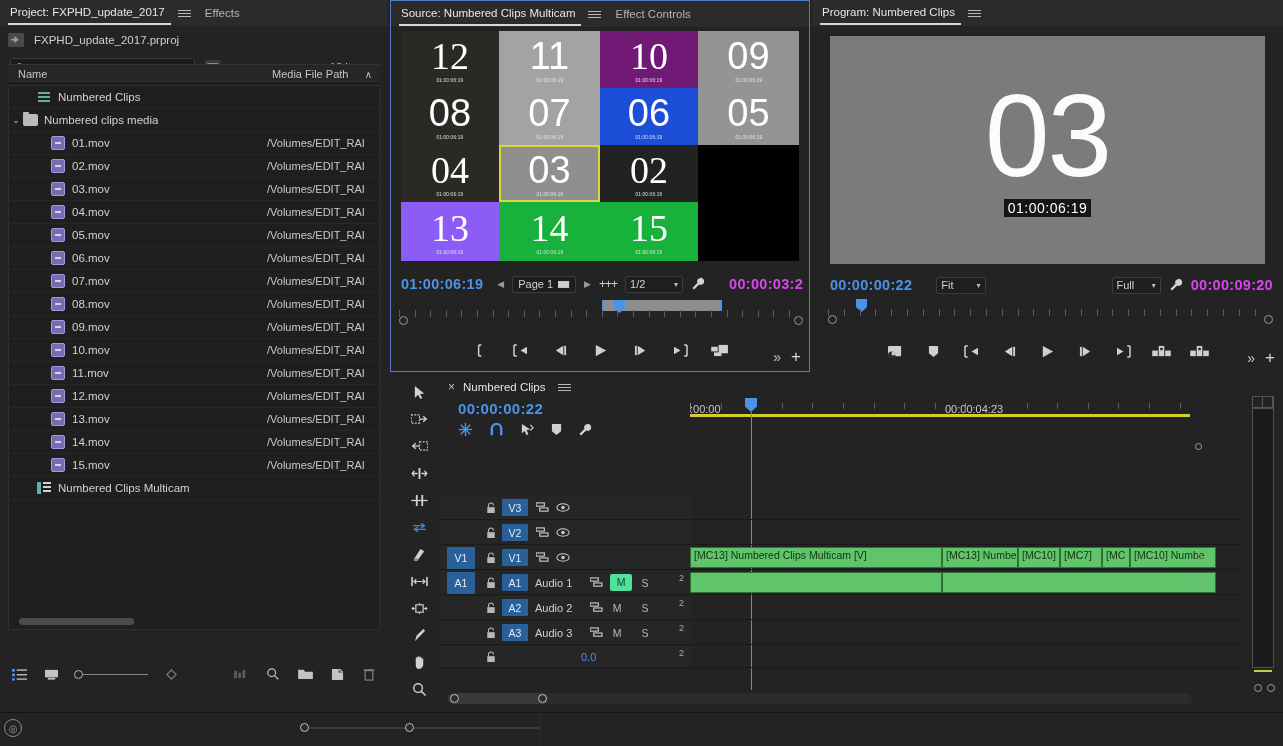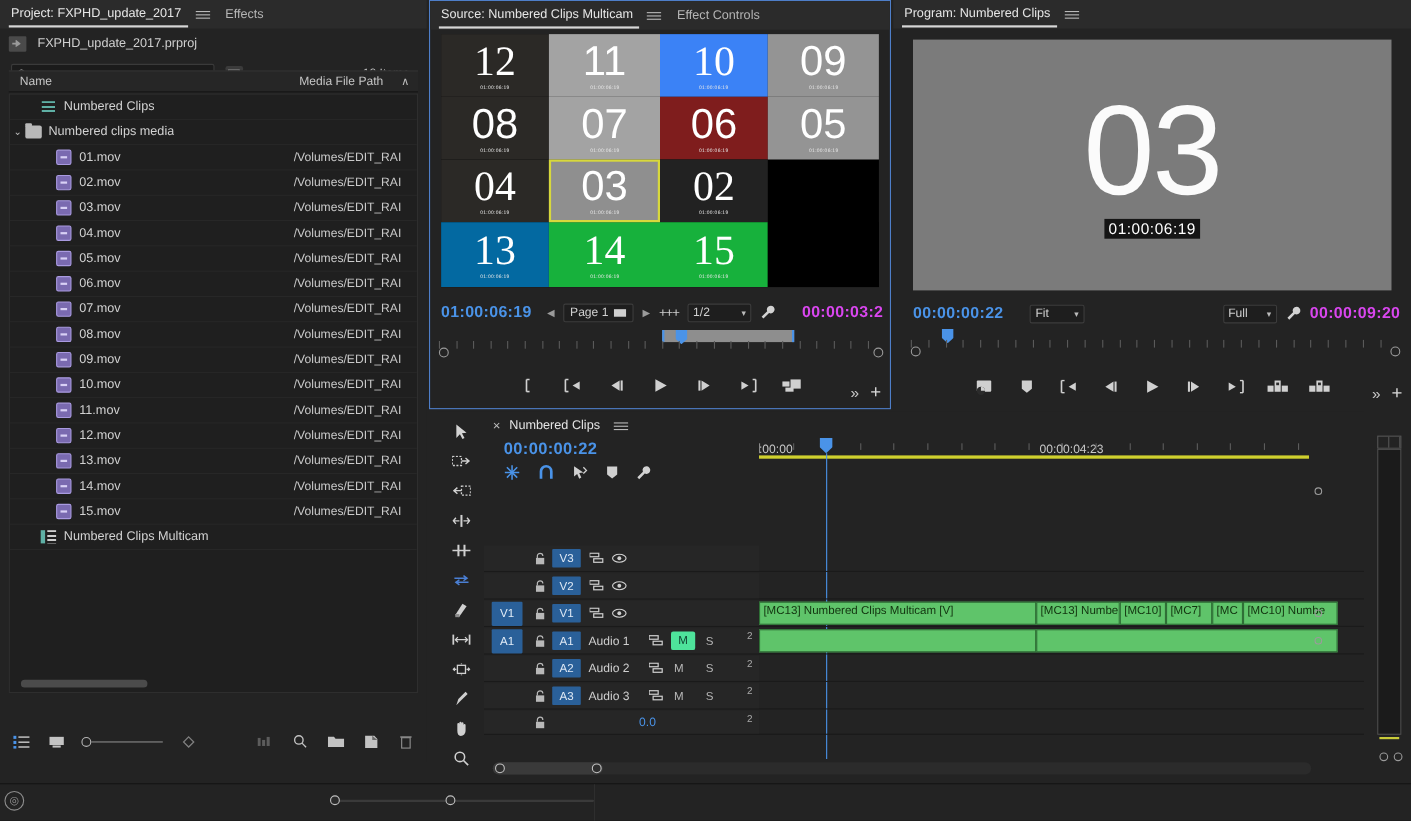--- a/index.html
+++ b/index.html
@@ -388,57 +388,57 @@
     <div class="mon-video">
       <div class="mcgrid" id="mc-grid">
           <div class="mccell" style="left: 0px; top: 0px; width: 98px; height: 57px; background: rgb(43, 41, 38);">
             <span class="mcnum">12</span>
             <span class="mctc">01:00:06:19</span>
           </div>
           <div class="mccell" style="left: 98px; top: 0px; width: 101px; height: 57px; background: rgb(163, 163, 163);">
             <span class="mcnum sans">11</span>
             <span class="mctc">01:00:06:19</span>
           </div>
-          <div class="mccell" style="left: 199px; top: 0px; width: 98px; height: 57px; background: #3b82f6;">
+          <div class="mccell" style="left: 199px; top: 0px; width: 98px; height: 57px; background: #701a75;">
             <span class="mcnum">10</span>
             <span class="mctc">01:00:06:19</span>
           </div>
           <div class="mccell" style="left: 297px; top: 0px; width: 101px; height: 57px; background: rgb(148, 148, 148);">
             <span class="mcnum sans">09</span>
             <span class="mctc">01:00:06:19</span>
           </div>
           <div class="mccell" style="left: 0px; top: 57px; width: 98px; height: 57px; background: rgb(43, 41, 38);">
             <span class="mcnum sans">08</span>
             <span class="mctc">01:00:06:19</span>
           </div>
           <div class="mccell" style="left: 98px; top: 57px; width: 101px; height: 57px; background: rgb(163, 163, 163);">
             <span class="mcnum sans">07</span>
             <span class="mctc">01:00:06:19</span>
           </div>
-          <div class="mccell" style="left: 199px; top: 57px; width: 98px; height: 57px; background: #7f1d1d;">
+          <div class="mccell" style="left: 199px; top: 57px; width: 98px; height: 57px; background: #1d4ed8;">
             <span class="mcnum sans">06</span>
             <span class="mctc">01:00:06:19</span>
           </div>
           <div class="mccell" style="left: 297px; top: 57px; width: 101px; height: 57px; background: rgb(148, 148, 148);">
             <span class="mcnum sans">05</span>
             <span class="mctc">01:00:06:19</span>
           </div>
           <div class="mccell" style="left: 0px; top: 114px; width: 98px; height: 57px; background: rgb(43, 41, 38);">
             <span class="mcnum">04</span>
             <span class="mctc">01:00:06:19</span>
           </div>
           <div class="mccell" style="left: 98px; top: 114px; width: 101px; height: 57px; background: rgb(143, 143, 143);">
             <span class="mcnum sans">03</span>
             <span class="mctc">01:00:06:19</span>
           </div>
           <div class="mccell" style="left: 199px; top: 114px; width: 98px; height: 57px; background: rgb(34, 34, 34);">
             <span class="mcnum">02</span>
             <span class="mctc">01:00:06:19</span>
           </div>
-          <div class="mccell" style="left: 0px; top: 171px; width: 98px; height: 59px; background: #0369a1;">
+          <div class="mccell" style="left: 0px; top: 171px; width: 98px; height: 59px; background: #8b5cf6;">
             <span class="mcnum">13</span>
             <span class="mctc">01:00:06:19</span>
           </div>
           <div class="mccell" style="left: 98px; top: 171px; width: 101px; height: 59px; background: rgb(23, 177, 60);">
             <span class="mcnum">14</span>
             <span class="mctc">01:00:06:19</span>
           </div>
           <div class="mccell" style="left: 199px; top: 171px; width: 98px; height: 59px; background: rgb(23, 177, 60);">
             <span class="mcnum">15</span>
             <span class="mctc">01:00:06:19</span>

